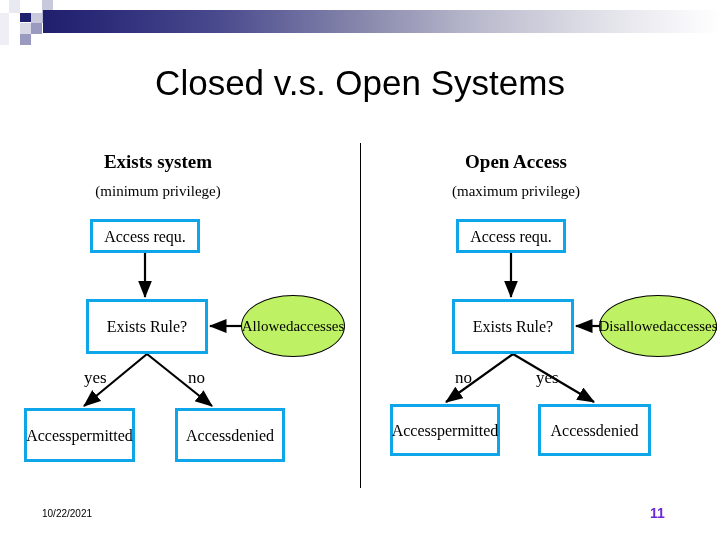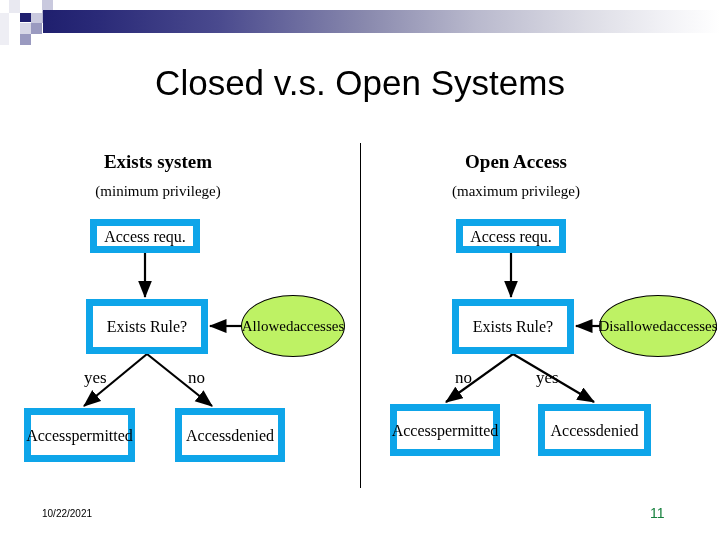--- a/index.html
+++ b/index.html
@@ -82,21 +82,21 @@
     position: absolute;
     left: 360px; top: 143px;
     width: 1px; height: 345px;
     background: #000000;
   }
 
   
   .flow-box {
     position: absolute;
     box-sizing: border-box;
-    border: 7px solid #0ea5e9;
+    border: 3px solid #0ea5e9;
     background: #ffffff;
     display: flex;
     align-items: center;
     justify-content: center;
     text-align: center;
     font-family: "Liberation Serif", "DejaVu Serif", serif;
     font-size: 16px;
     color: #000000;
     line-height: 19px;
   }
@@ -147,22 +147,22 @@
     color: #000000;
     white-space: nowrap;
   }
   #footer-page {
     position: absolute;
     left: 650px; top: 505px;
     width: 40px;
     text-align: left;
     font-family: "Liberation Sans", "DejaVu Sans", sans-serif;
     font-size: 14px;
-    font-weight: normal;
-    color: #15803d;
+    font-weight: bold;
+    color: #6d28d9;
     white-space: nowrap;
   }
 </style>
 </head>
 <body>
 
 <div id="slide">
 
   <div id="header-deco">
     <div id="deco-squares">

